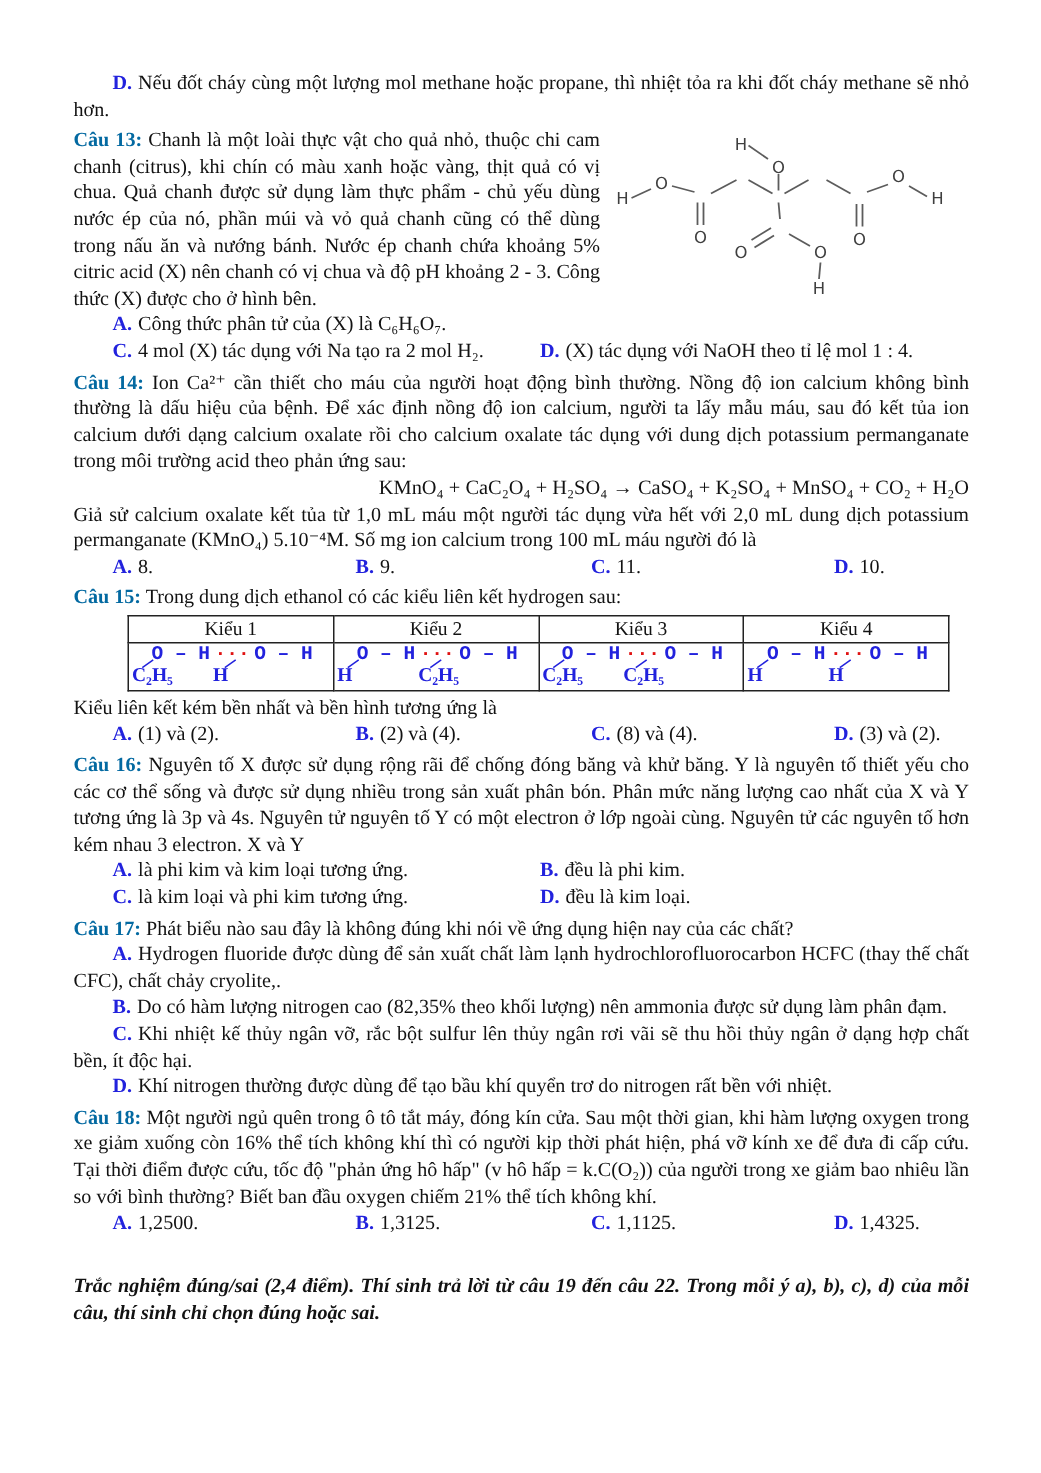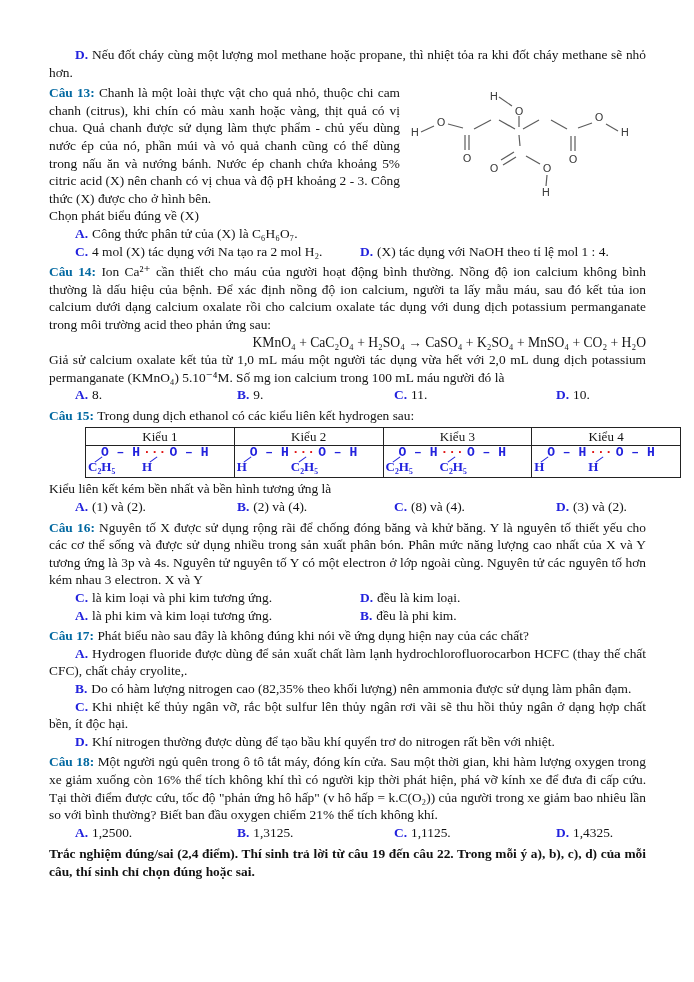--- a/index.html
+++ b/index.html
@@ -13,33 +13,33 @@
   .blk{margin-top:3px;}
   .indent{text-indent:26px;}
   .qlabel{color:#0369a1;font-weight:bold;}
   .opt-letter{color:#2222dd;font-weight:bold;margin-right:4px;}
   .opt-row2{display:grid;grid-template-columns:285px 1fr;padding-left:26px;line-height:17.6px;}
   .opt-row4{display:grid;grid-template-columns:145px 140px 145px auto;padding-left:26px;line-height:17.6px;gap:17px;}
   .center{text-align:center;line-height:17.6px;}
   .mol{float:right;margin:0 0 2px 6px;}
   .mol text{font-family:"DejaVu Sans","Liberation Sans",sans-serif;font-size:11px;fill:#3f3f3f;}
   .mol line{stroke:#5c5c5c;stroke-width:1.2;}
-  table.hb{border-collapse:collapse;margin:3px 0 2px 36px;width:596px;table-layout:fixed;}
+  table.hb{border-collapse:collapse;margin:3px 0 2px 36px;width:548px;table-layout:fixed;}
   table.hb td{border:1px solid #222;padding:0;}
   td.hb-head{text-align:center;height:17px;font-size:13px;}
   .hb-cell{position:relative;height:31px;font-weight:bold;color:#2222dd;
     font-family:"Liberation Serif","DejaVu Sans",serif;font-size:13px;}
   .hb-top{position:absolute;top:-1px;left:15px;white-space:nowrap;font-family:Liberation Mono, monospace;}
   .dots{color:#e01212;padding:0 3px;}
   .hb-left{position:absolute;left:2px;top:13px;}
   .hb-right{position:absolute;left:56px;top:13px;}
   .bond{position:absolute;width:9px;border-top:1.5px solid #2222dd;transform:rotate(-36deg);}
   .bond-l{left:8px;top:13px;}
   .bond-r{left:63px;top:13px;}
-  .footer{font-weight:bold;margin-top:4px;line-height:18px;}
+  .footer{font-weight:bold;font-style:italic;margin-top:24px;line-height:18px;}
   .eq{font-size:13.6px;text-align:right;}
 </style>
 </head>
 <body>
 
 <div class="page">
 
   <p class="indent"><span class="opt-letter">D.</span><span>Nếu đốt cháy cùng một lượng mol methane hoặc propane, thì nhiệt tỏa ra khi đốt cháy methane sẽ nhỏ hơn.</span></p>
 
   <div class="blk">
@@ -71,21 +71,20 @@
       <text x="9" y="52" text-anchor="middle">H</text>
       <text x="61" y="78" text-anchor="middle">O</text>
       <text x="193" y="37" text-anchor="middle">O</text>
       <text x="219" y="52" text-anchor="middle">H</text>
       <text x="167" y="79" text-anchor="middle">O</text>
       <text x="88" y="88" text-anchor="middle">O</text>
       <text x="141" y="88" text-anchor="middle">O</text>
       <text x="140" y="112" text-anchor="middle">H</text>
     </svg>
     <p><span class="qlabel">Câu 13:</span> <span>Chanh là một loài thực vật cho quả nhỏ, thuộc chi cam chanh (citrus), khi chín có màu xanh hoặc vàng, thịt quả có vị chua. Quả chanh được sử dụng làm thực phẩm - chủ yếu dùng nước ép của nó, phần múi và vỏ quả chanh cũng có thể dùng trong nấu ăn và nướng bánh. Nước ép chanh chứa khoảng 5% citric acid (X) nên chanh có vị chua và độ pH khoảng 2 - 3. Công thức (X) được cho ở hình bên.</span></p>
-    <p>Chọn phát biểu đúng về (X)</p>
     <div class="opt-row2">
       <div><span class="opt-letter">A.</span><span>Công thức phân tử của (X) là C₆H₆O₇.</span></div>
     </div>
     <div class="opt-row2">
       <div><span class="opt-letter">C.</span><span>4 mol (X) tác dụng với Na tạo ra 2 mol H₂.</span></div>
       <div><span class="opt-letter">D.</span><span>(X) tác dụng với NaOH theo tỉ lệ mol 1 : 4.</span></div>
     </div>
   </div>
 
   <div class="blk">
@@ -155,26 +154,26 @@
       <div><span class="opt-letter">A.</span><span>(1) và (2).</span></div>
       <div><span class="opt-letter">B.</span><span>(2) và (4).</span></div>
       <div><span class="opt-letter">C.</span><span>(8) và (4).</span></div>
       <div><span class="opt-letter">D.</span><span>(3) và (2).</span></div>
     </div>
   </div>
 
   <div class="blk">
     <p><span class="qlabel">Câu 16:</span> <span>Nguyên tố X được sử dụng rộng rãi để chống đóng băng và khử băng. Y là nguyên tố thiết yếu cho các cơ thể sống và được sử dụng nhiều trong sản xuất phân bón. Phân mức năng lượng cao nhất của X và Y tương ứng là 3p và 4s. Nguyên tử nguyên tố Y có một electron ở lớp ngoài cùng. Nguyên tử các nguyên tố hơn kém nhau 3 electron. X và Y</span></p>
     <div class="opt-row2">
+      <div><span class="opt-letter">A.</span><span>là phi kim và kim loại tương ứng.</span></div>
+      <div><span class="opt-letter">B.</span><span>đều là phi kim.</span></div>
+    </div>
+    <div class="opt-row2">
       <div><span class="opt-letter">C.</span><span>là kim loại và phi kim tương ứng.</span></div>
       <div><span class="opt-letter">D.</span><span>đều là kim loại.</span></div>
-    </div>
-    <div class="opt-row2">
-      <div><span class="opt-letter">A.</span><span>là phi kim và kim loại tương ứng.</span></div>
-      <div><span class="opt-letter">B.</span><span>đều là phi kim.</span></div>
     </div>
   </div>
 
   <div class="blk">
     <p><span class="qlabel">Câu 17:</span> <span>Phát biểu nào sau đây là không đúng khi nói về ứng dụng hiện nay của các chất?</span></p>
     <p class="indent"><span class="opt-letter">A.</span><span>Hydrogen fluoride được dùng để sản xuất chất làm lạnh hydrochlorofluorocarbon HCFC (thay thế chất CFC), chất chảy cryolite,.</span></p>
     <p class="indent"><span class="opt-letter">B.</span><span>Do có hàm lượng nitrogen cao (82,35% theo khối lượng) nên ammonia được sử dụng làm phân đạm.</span></p>
     <p class="indent"><span class="opt-letter">C.</span><span>Khi nhiệt kế thủy ngân vỡ, rắc bột sulfur lên thủy ngân rơi vãi sẽ thu hồi thủy ngân ở dạng hợp chất bền, ít độc hại.</span></p>
     <p class="indent"><span class="opt-letter">D.</span><span>Khí nitrogen thường được dùng để tạo bầu khí quyển trơ do nitrogen rất bền với nhiệt.</span></p>
   </div>

